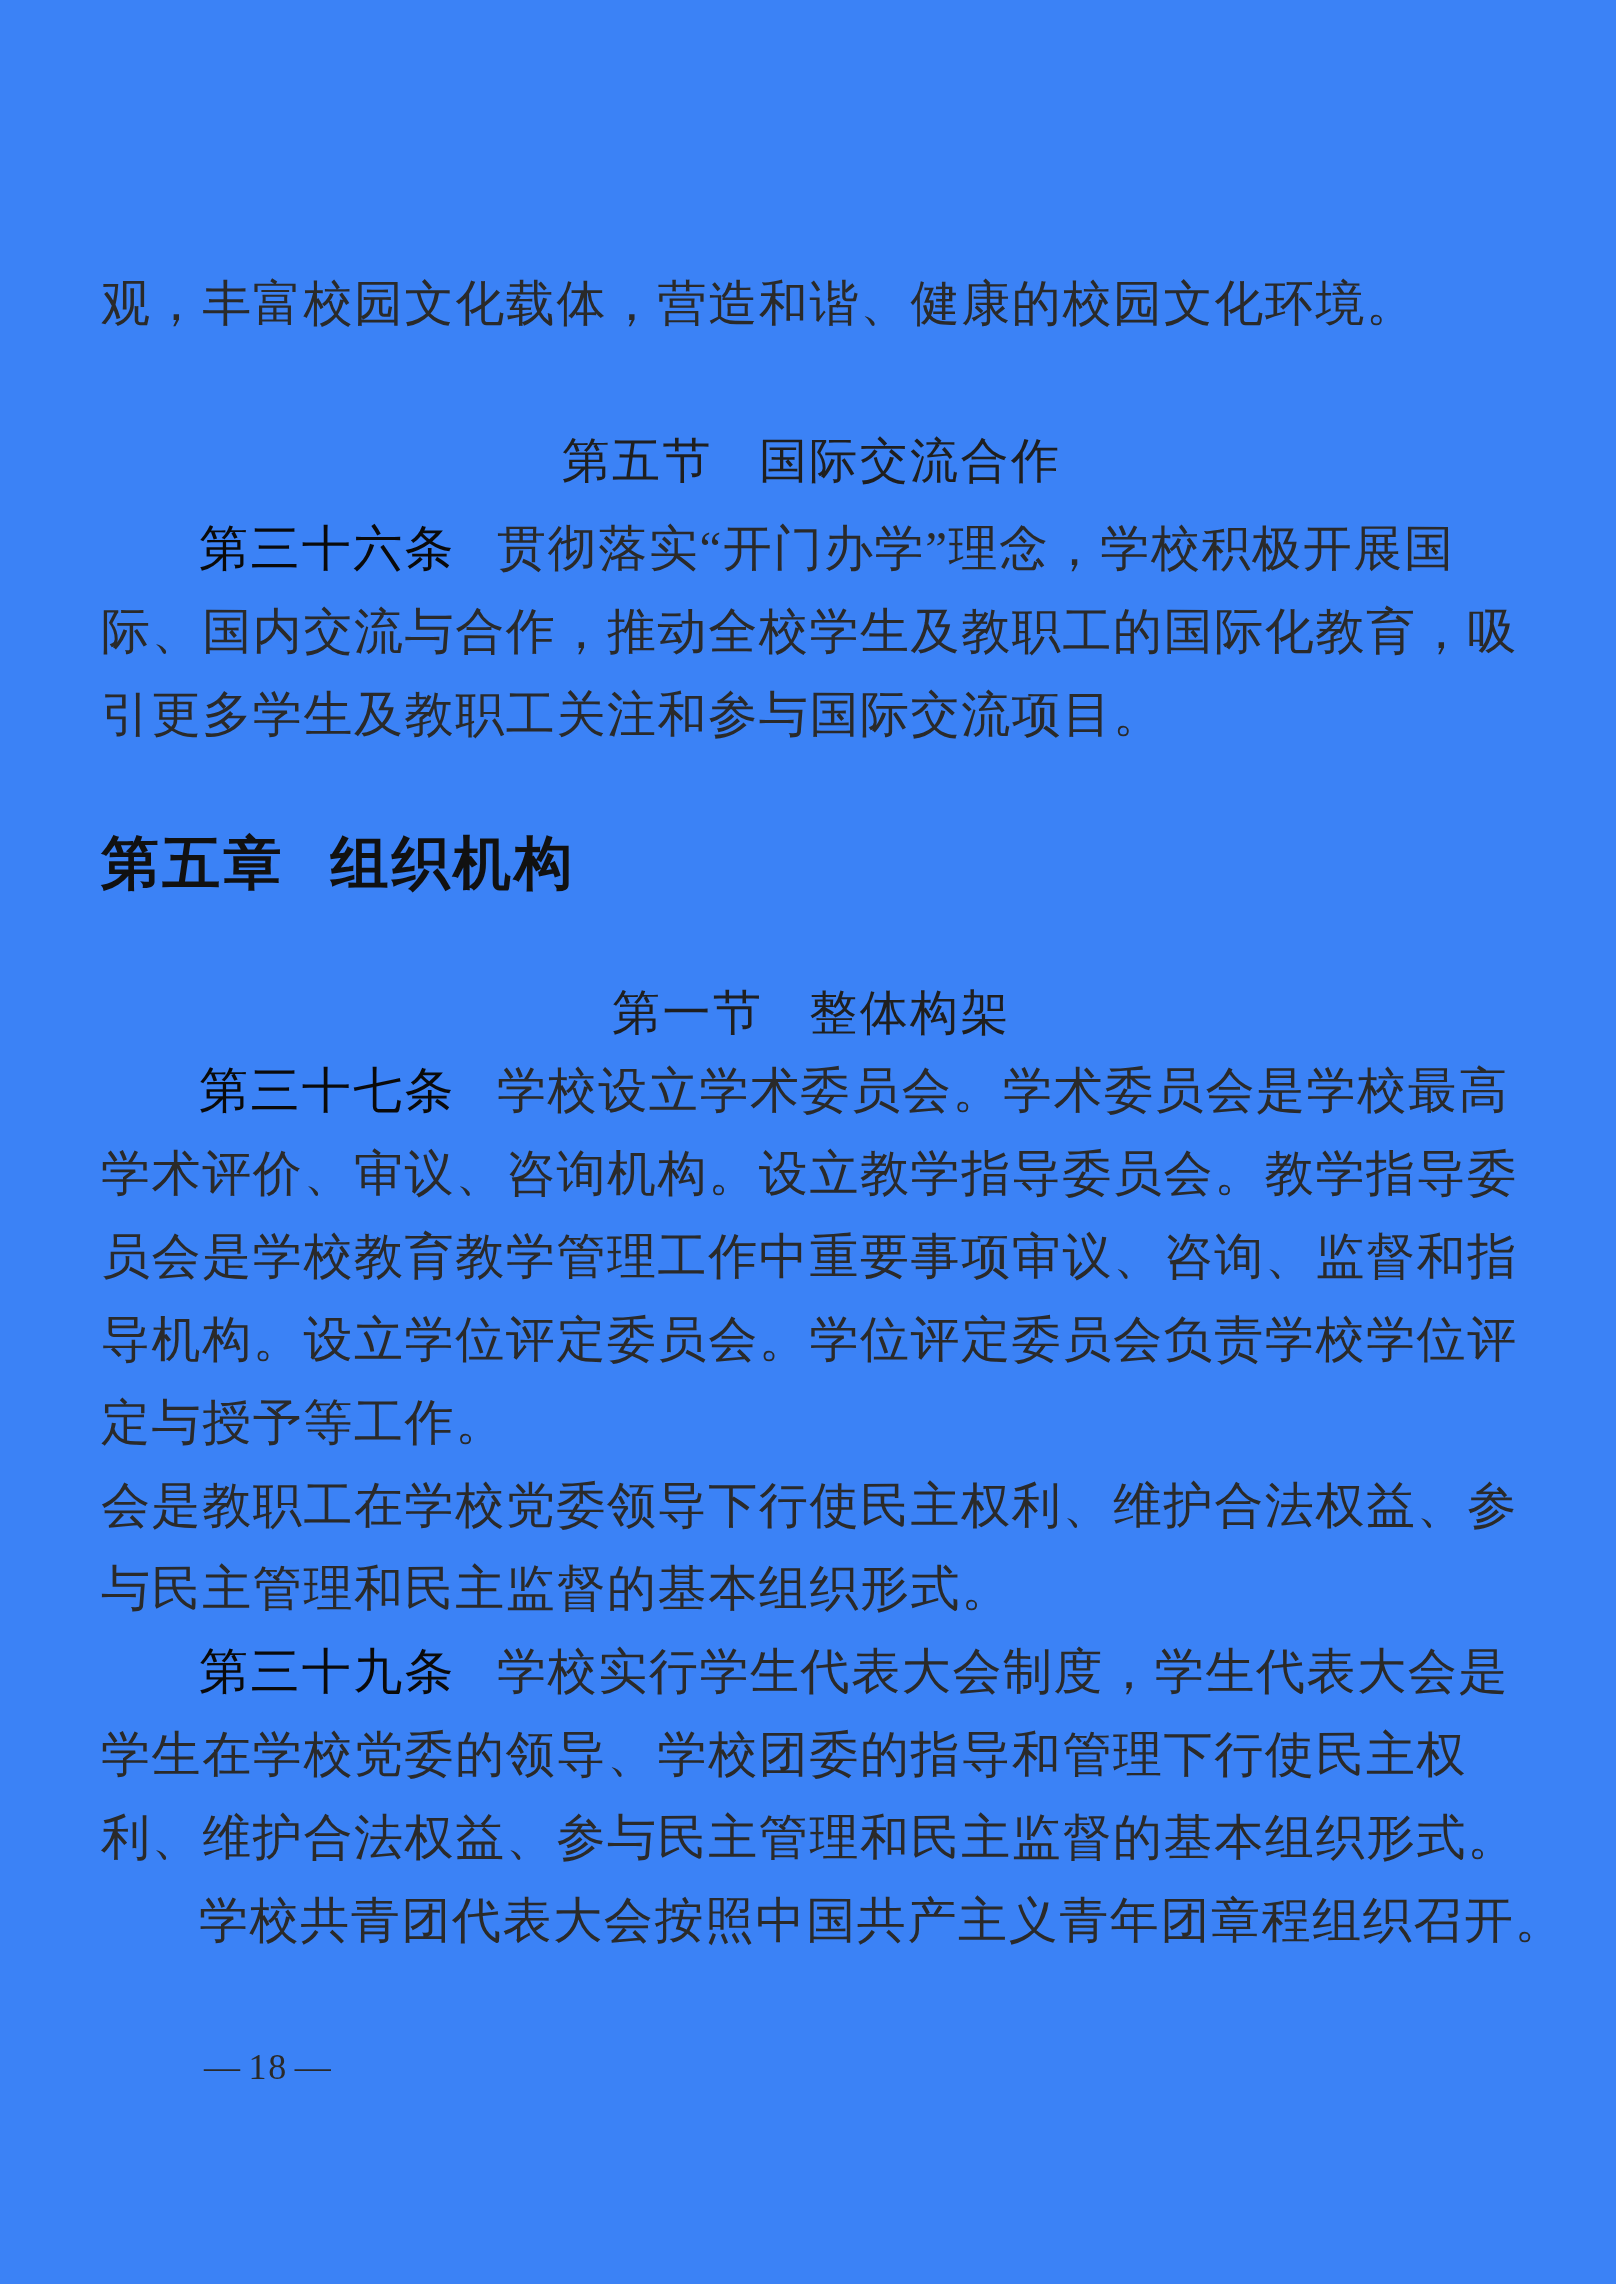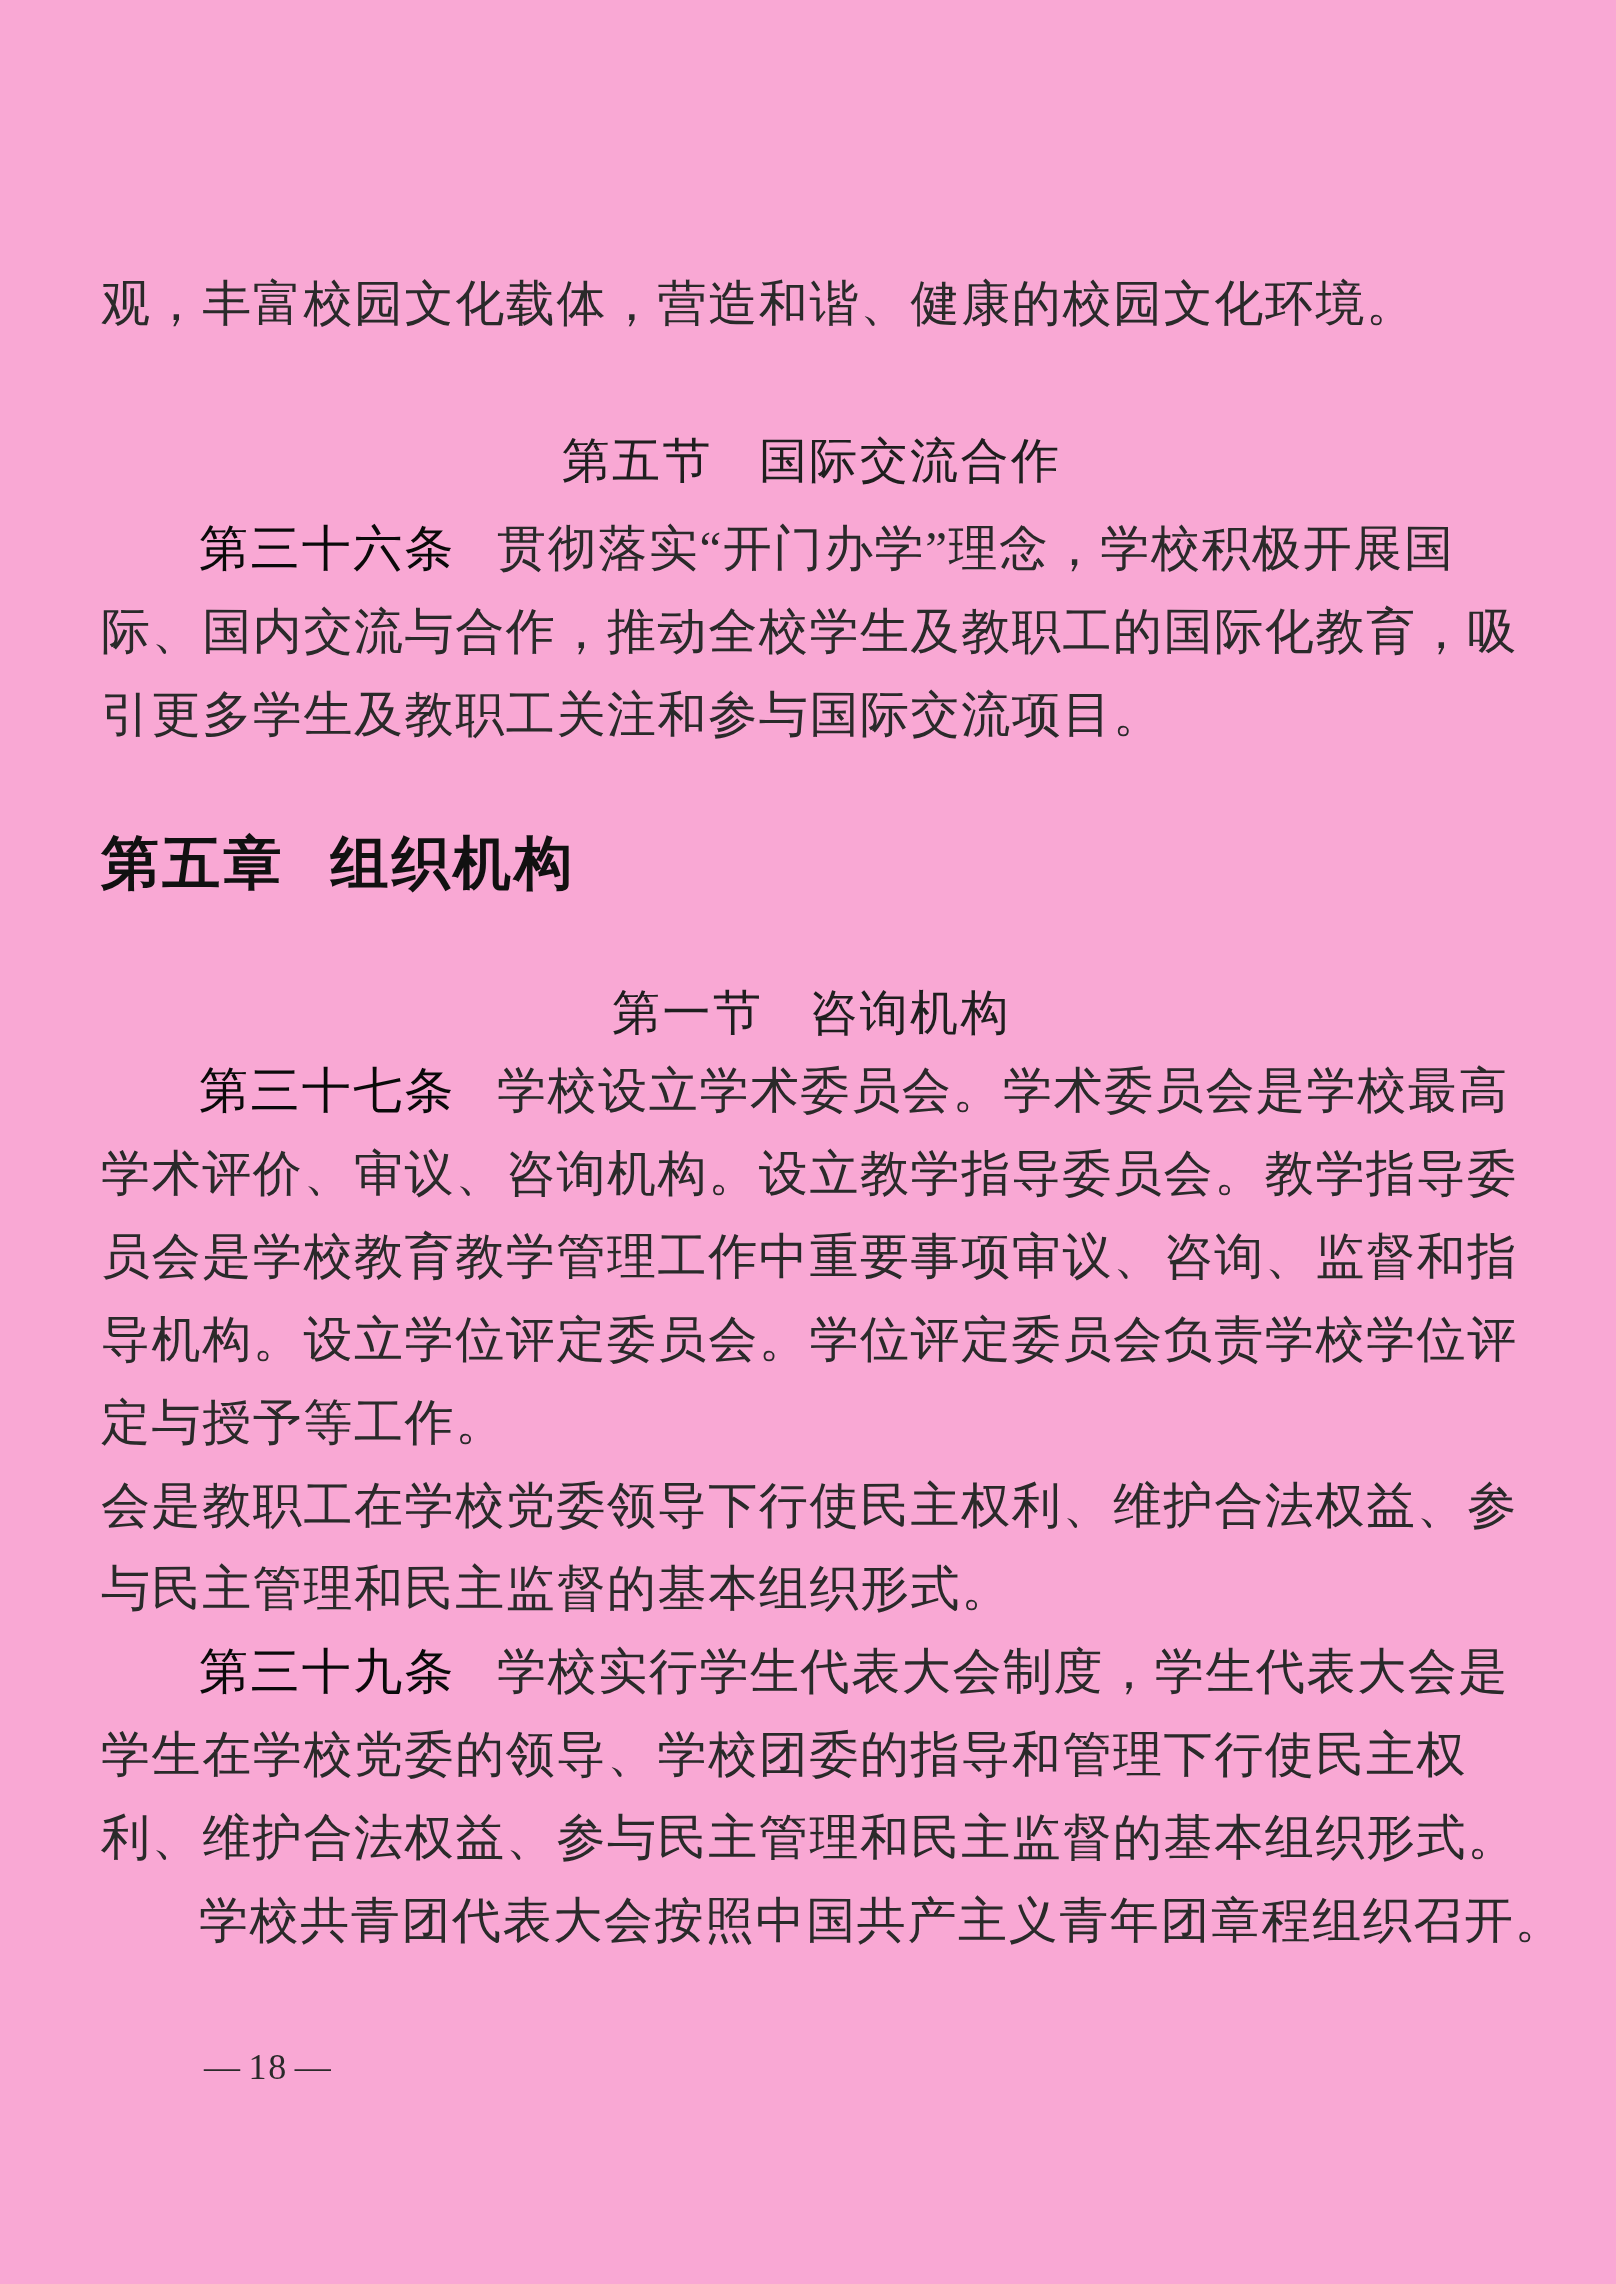--- a/index.html
+++ b/index.html
@@ -4,21 +4,21 @@
 <style>
   html, body {
     margin: 0;
     padding: 0;
     background: #ffffff;
   }
   .page {
     position: relative;
     width: 1616px;
     height: 2284px;
-    background: #f9a8d4;
+    background: #3b82f6;
     overflow: hidden;
     font-family: "Liberation Serif", "DejaVu Serif", serif;
     color: #2a2a2a;
   }
   .text-col {
     position: absolute;
     left: 101px;
     top: 262px;
     width: 1421px;
   }
@@ -91,21 +91,21 @@
       <span class="line indent-first"><span class="art-num">第三十六条</span><span>贯彻落实“开门办学”理念，学校积极开展国</span></span>
       <span class="line">际、国内交流与合作，推动全校学生及教职工的国际化教育，吸</span>
       <span class="line">引更多学生及教职工关注和参与国际交流项目。</span>
     </p>
 
     <div class="chapter-heading">
       <span class="heading-label">第五章</span><span>组织机构</span>
     </div>
 
     <div class="section-heading sec-1">
-      <span class="heading-label">第一节</span><span>咨询机构</span>
+      <span class="heading-label">第一节</span><span>整体构架</span>
     </div>
 
     <p class="para">
       <span class="line indent-first"><span class="art-num">第三十七条</span><span>学校设立学术委员会。学术委员会是学校最高</span></span>
       <span class="line">学术评价、审议、咨询机构。设立教学指导委员会。教学指导委</span>
       <span class="line">员会是学校教育教学管理工作中重要事项审议、咨询、监督和指</span>
       <span class="line">导机构。设立学位评定委员会。学位评定委员会负责学校学位评</span>
       <span class="line">定与授予等工作。</span>
     </p>
 

